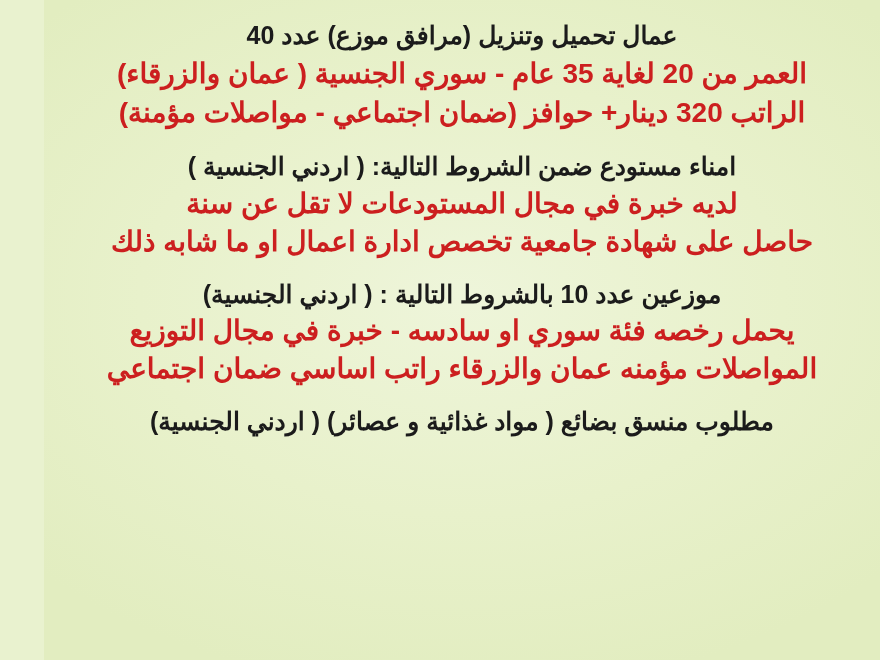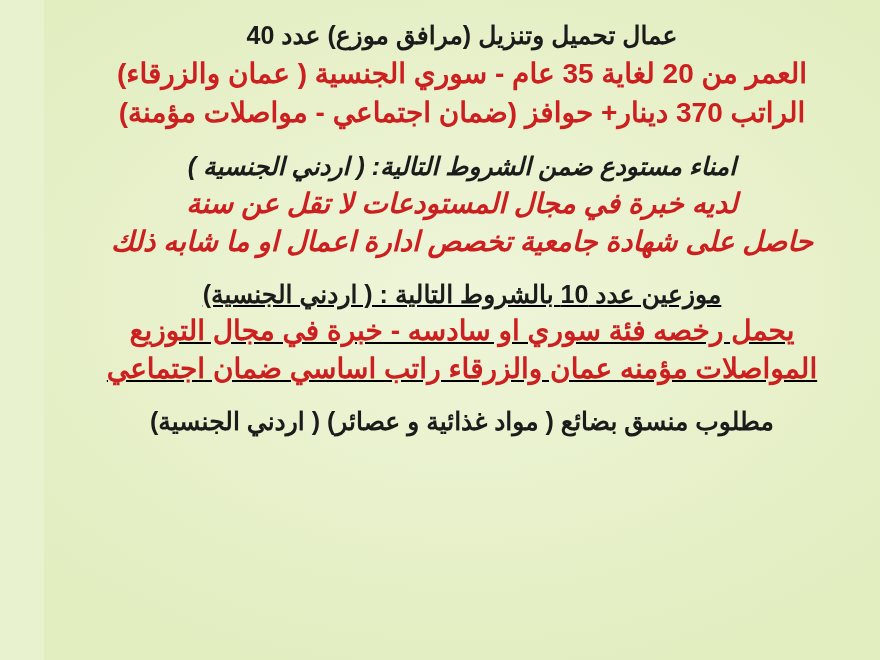--- a/index.html
+++ b/index.html
@@ -37,35 +37,35 @@
   }
   .dark {
     color: #1b1b1b;
     font-size: 25px;
   }
   .red {
     color: #cc1f1f;
     font-size: 28px;
   }
   .b1 { margin-bottom: 16px; }
-  .b2 { margin-bottom: 16px; font-style: italic; }
-  .b3 { margin-bottom: 16px; text-decoration: underline; }
+  .b2 { margin-bottom: 16px; }
+  .b3 { margin-bottom: 16px; }
   .b4 { margin-bottom: 16px; }
   .gap-top { margin-top: 4px; }
   .tight { line-height: 1.36; }
 </style>
 </head>
 <body>
 
 <div id="poster">
 
   <div class="block b1">
     <span class="line dark">عمال تحميل وتنزيل (مرافق موزع) عدد 40</span>
     <span class="line red">العمر من 20 لغاية 35 عام - سوري الجنسية ( عمان والزرقاء)</span>
-    <span class="line red">الراتب 370 دينار+ حوافز  (ضمان اجتماعي - مواصلات مؤمنة)</span>
+    <span class="line red">الراتب 320 دينار+ حوافز  (ضمان اجتماعي - مواصلات مؤمنة)</span>
   </div>
 
   <div class="block b2">
     <span class="line dark gap-top">امناء مستودع ضمن الشروط التالية: ( اردني الجنسية )</span>
     <span class="line red tight">لديه خبرة في مجال المستودعات لا تقل عن سنة</span>
     <span class="line red tight">حاصل على شهادة جامعية تخصص ادارة اعمال او ما شابه ذلك</span>
   </div>
 
   <div class="block b3">
     <span class="line dark gap-top">موزعين عدد 10 بالشروط التالية : ( اردني الجنسية)</span>

